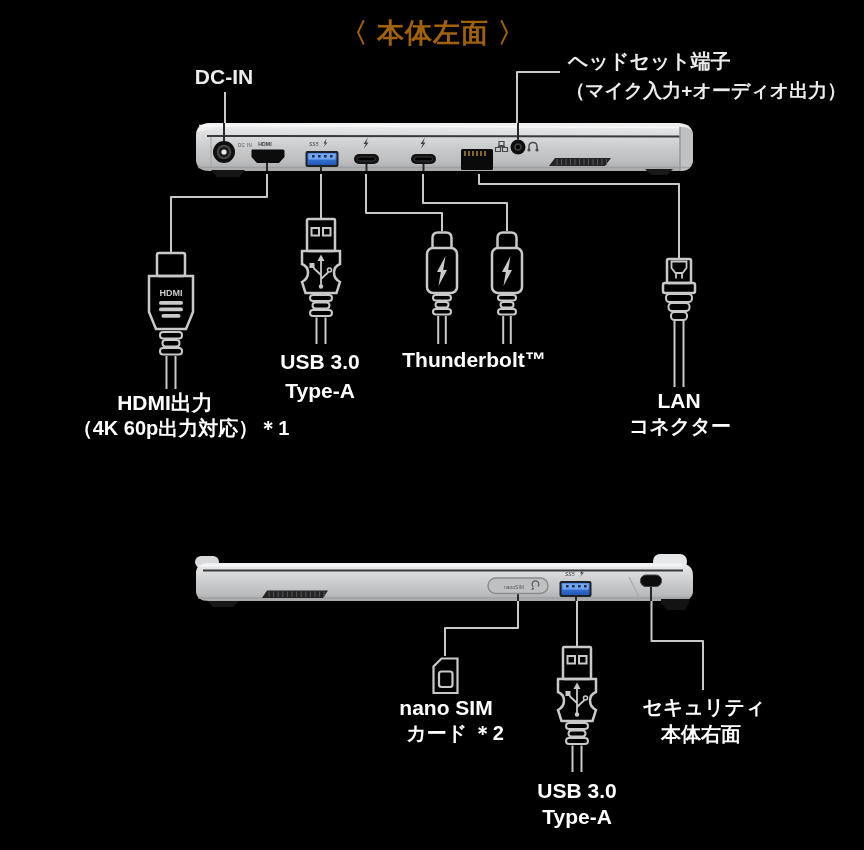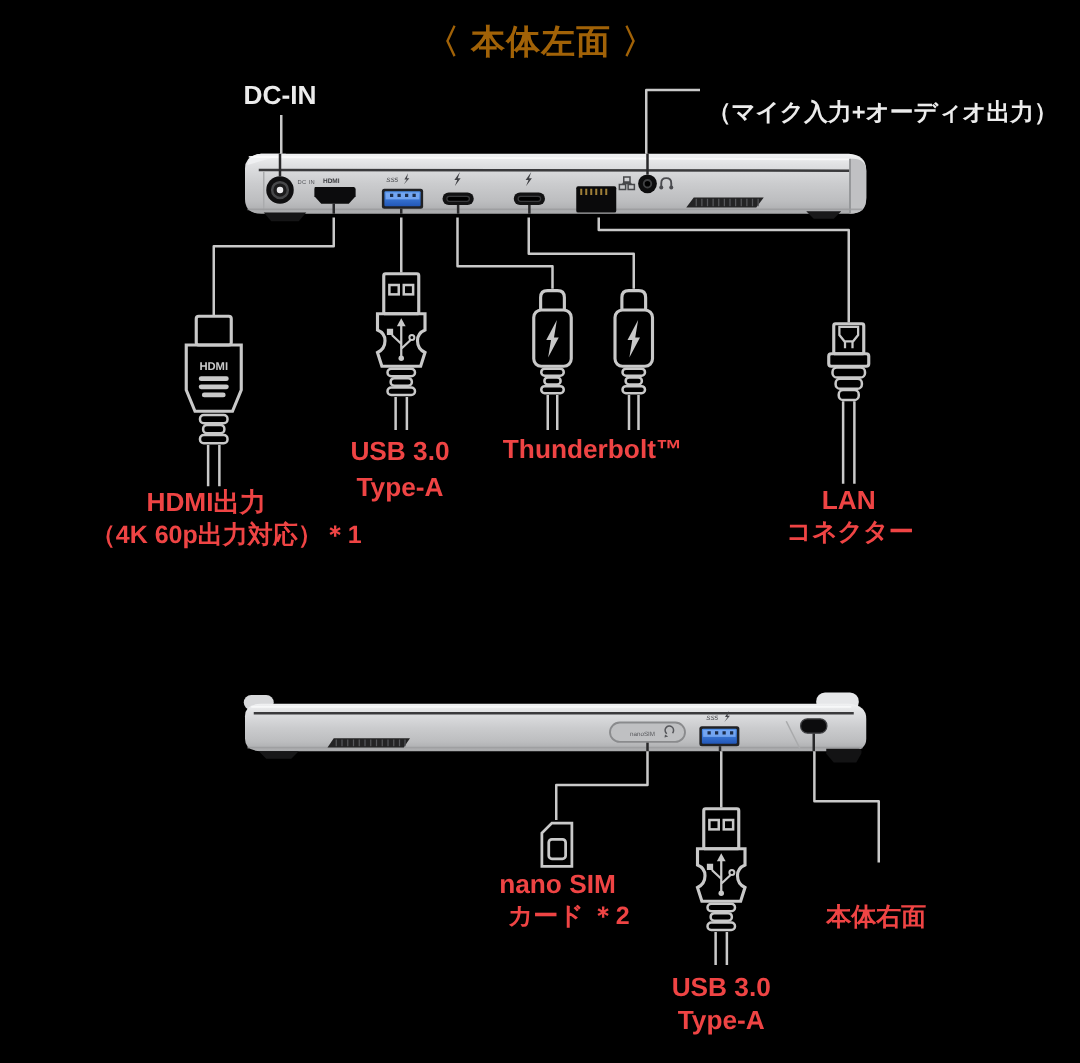--- a/index.html
+++ b/index.html
@@ -1,20 +1,20 @@
 <!DOCTYPE html>
 <html><head>
 <meta charset="utf-8">
 <style>
   html,body{margin:0;padding:0;background:#000;}
   .stage{position:relative;width:864px;height:850px;background:#000;overflow:hidden;
          font-family:"Liberation Sans","DejaVu Sans",sans-serif;}
   svg{position:absolute;left:0;top:0;}
   .lbl{position:absolute;transform:translateX(-50%);white-space:nowrap;
-       color:#ef4444;font-weight:600;line-height:1.2;}
+       color:#ffffff;font-weight:600;line-height:1.2;}
   .lbl.bright{color:#ececec;}
   .lbl.la{transform:none;}
   .title{position:absolute;transform:translateX(-50%);white-space:nowrap;
          color:#a16207;font-weight:600;font-size:27px;letter-spacing:1px;}
 </style>
 </head>
 <body>
 
 <div class="stage">
 
@@ -183,35 +183,37 @@
     <g fill="none" stroke="#c9c9c9" stroke-width="2.2">
       <path d="M441.5,658.5 H457.5 V693 H433.5 V666.5 Z"></path>
       <rect x="439" y="671.5" width="13.5" height="15.5" rx="2.5"></rect>
     </g>
   </svg>
 
   <div class="title" style="left:433px;top:15px">〈 本体左面 〉</div>
 
   <div class="lbl bright" style="left:224px;top:64px;font-size:21px">DC-IN</div>
 
+  <div class="lbl bright la" style="left:568px;top:49px;font-size:20px">ヘッドセット端子</div>
   <div class="lbl bright la" style="left:566px;top:80px;font-size:19px">（マイク入力+オーディオ出力）</div>
 
   <div class="lbl" style="left:165px;top:390px;font-size:21px">HDMI出力</div>
   <div class="lbl" style="left:181px;top:416px;font-size:20px">（4K 60p出力対応）＊1</div>
 
   <div class="lbl" style="left:320px;top:349px;font-size:21px">USB 3.0</div>
   <div class="lbl" style="left:320px;top:378px;font-size:21px">Type-A</div>
 
   <div class="lbl" style="left:474px;top:347px;font-size:21px">Thunderbolt™</div>
 
   <div class="lbl" style="left:679px;top:388px;font-size:21px">LAN</div>
   <div class="lbl" style="left:680px;top:414px;font-size:20px">コネクター</div>
 
 
   <div class="lbl" style="left:446px;top:695px;font-size:21px">nano SIM</div>
   <div class="lbl" style="left:455px;top:721px;font-size:20px">カード ＊2</div>
 
   <div class="lbl" style="left:577px;top:778px;font-size:21px">USB 3.0</div>
   <div class="lbl" style="left:577px;top:804px;font-size:21px">Type-A</div>
 
+  <div class="lbl" style="left:704px;top:695px;font-size:20px">セキュリティ</div>
   <div class="lbl" style="left:701px;top:722px;font-size:20px">本体右面</div>
 
 </div>
 
 </body></html>

